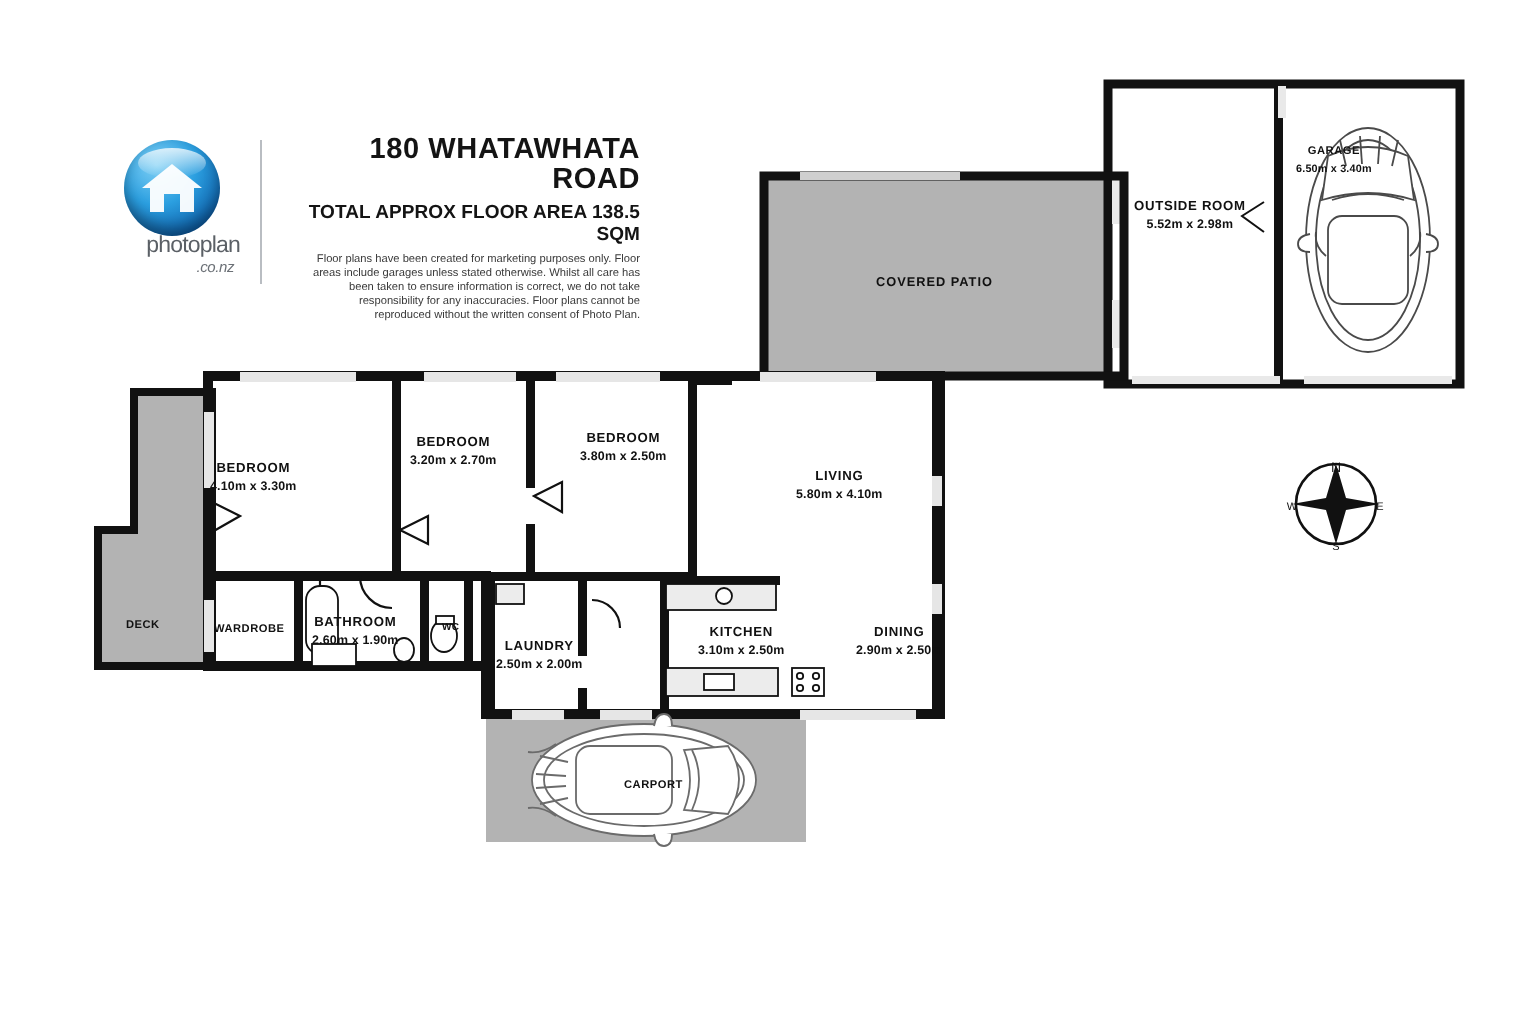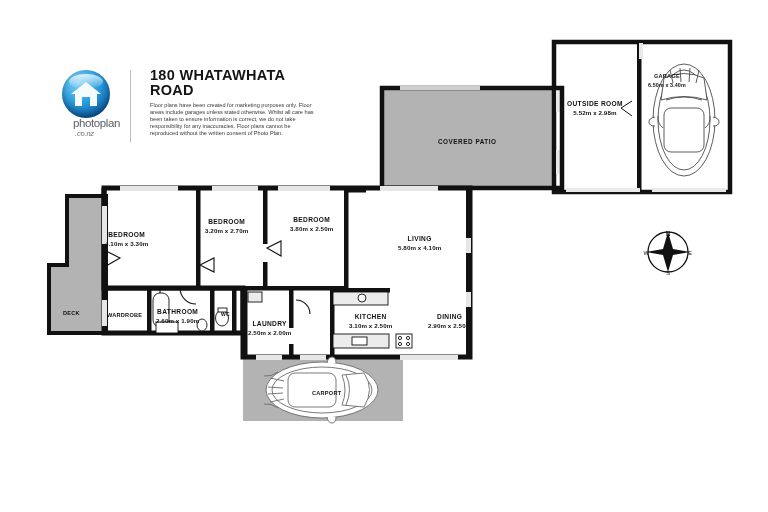--- a/index.html
+++ b/index.html
@@ -21,25 +21,25 @@
   .logo-orb::after{
     content:"";position:absolute;left:7px;top:4px;width:34px;height:15px;border-radius:50%;
     background:linear-gradient(180deg,rgba(255,255,255,.78),rgba(255,255,255,0));
   }
   .logo-house{position:absolute;left:10px;top:2px;width:48px;height:48px;}
   .logo-word{
     position:absolute;left:0;top:50px;width:68px;text-align:right;
     font-size:11.5px;color:#5b6066;letter-spacing:-.4px;line-height:11px;
   }
   .logo-sub{
-    position:absolute;left:0;top:61px;width:68px;text-align:center;padding-right:3px;
+    position:absolute;left:0;top:61px;width:68px;text-align:right;padding-right:3px;
     font-size:7.5px;color:#6b7076;letter-spacing:-.2px;box-sizing:border-box;font-style:italic;
   }
   .hdr-divider{width:1px;background:#b9bdc2;margin:2px 0 6px 0;flex:none;}
-  .hdr-text{flex:1;padding-left:9px;}
+  .hdr-text{flex:1;padding-left:9px;text-align:right;}
   .addr{font-size:14.5px;font-weight:bold;letter-spacing:.3px;line-height:15px;color:#141414;}
   .area{font-size:9.5px;font-weight:bold;letter-spacing:.05px;margin-top:3px;color:#141414;}
   .disc{font-size:5.6px;line-height:6.9px;color:#3a3a3a;margin-top:4px;max-width:170px;}
 
   
   .lbl{position:absolute;text-align:center;line-height:8.5px;white-space:nowrap;}
   .lbl .nm{font-size:6.6px;font-weight:bold;letter-spacing:.35px;color:#111;}
   .lbl .dm{font-size:6.2px;font-weight:bold;letter-spacing:.1px;color:#111;}
   .lbl.small .nm{font-size:5.6px;letter-spacing:.25px;}
   .lbl.small .dm{font-size:5.4px;}
@@ -219,20 +219,21 @@
     <div class="logo-orb"></div>
     <svg class="logo-house" viewBox="0 0 48 48">
       <path d="M24 12 L39 24 L35 24 L35 36 L28 36 L28 27 L20 27 L20 36 L13 36 L13 24 L9 24 Z" fill="#ffffff" opacity="0.95"></path>
     </svg>
     <div class="logo-word">photoplan</div>
     <div class="logo-sub">.co.nz</div>
   </div>
   <div class="hdr-divider"></div>
   <div class="hdr-text">
     <div class="addr">180 WHATAWHATA ROAD</div>
+    <div class="area">TOTAL APPROX FLOOR AREA 138.5 SQM</div>
     <div class="disc">Floor plans have been created for marketing purposes only. Floor areas include garages unless stated otherwise. Whilst all care has been taken to ensure information is correct, we do not take responsibility for any inaccuracies. Floor plans cannot be reproduced without the written consent of Photo Plan.</div>
   </div>
 </div>
 
 <div id="room-labels">
     <div class="lbl" style="left: 105px; top: 231px;">
       <div class="nm">BEDROOM</div>
       <div class="dm">4.10m  x  3.30m</div>
     </div>
     <div class="lbl" style="left: 205px; top: 218px;">

